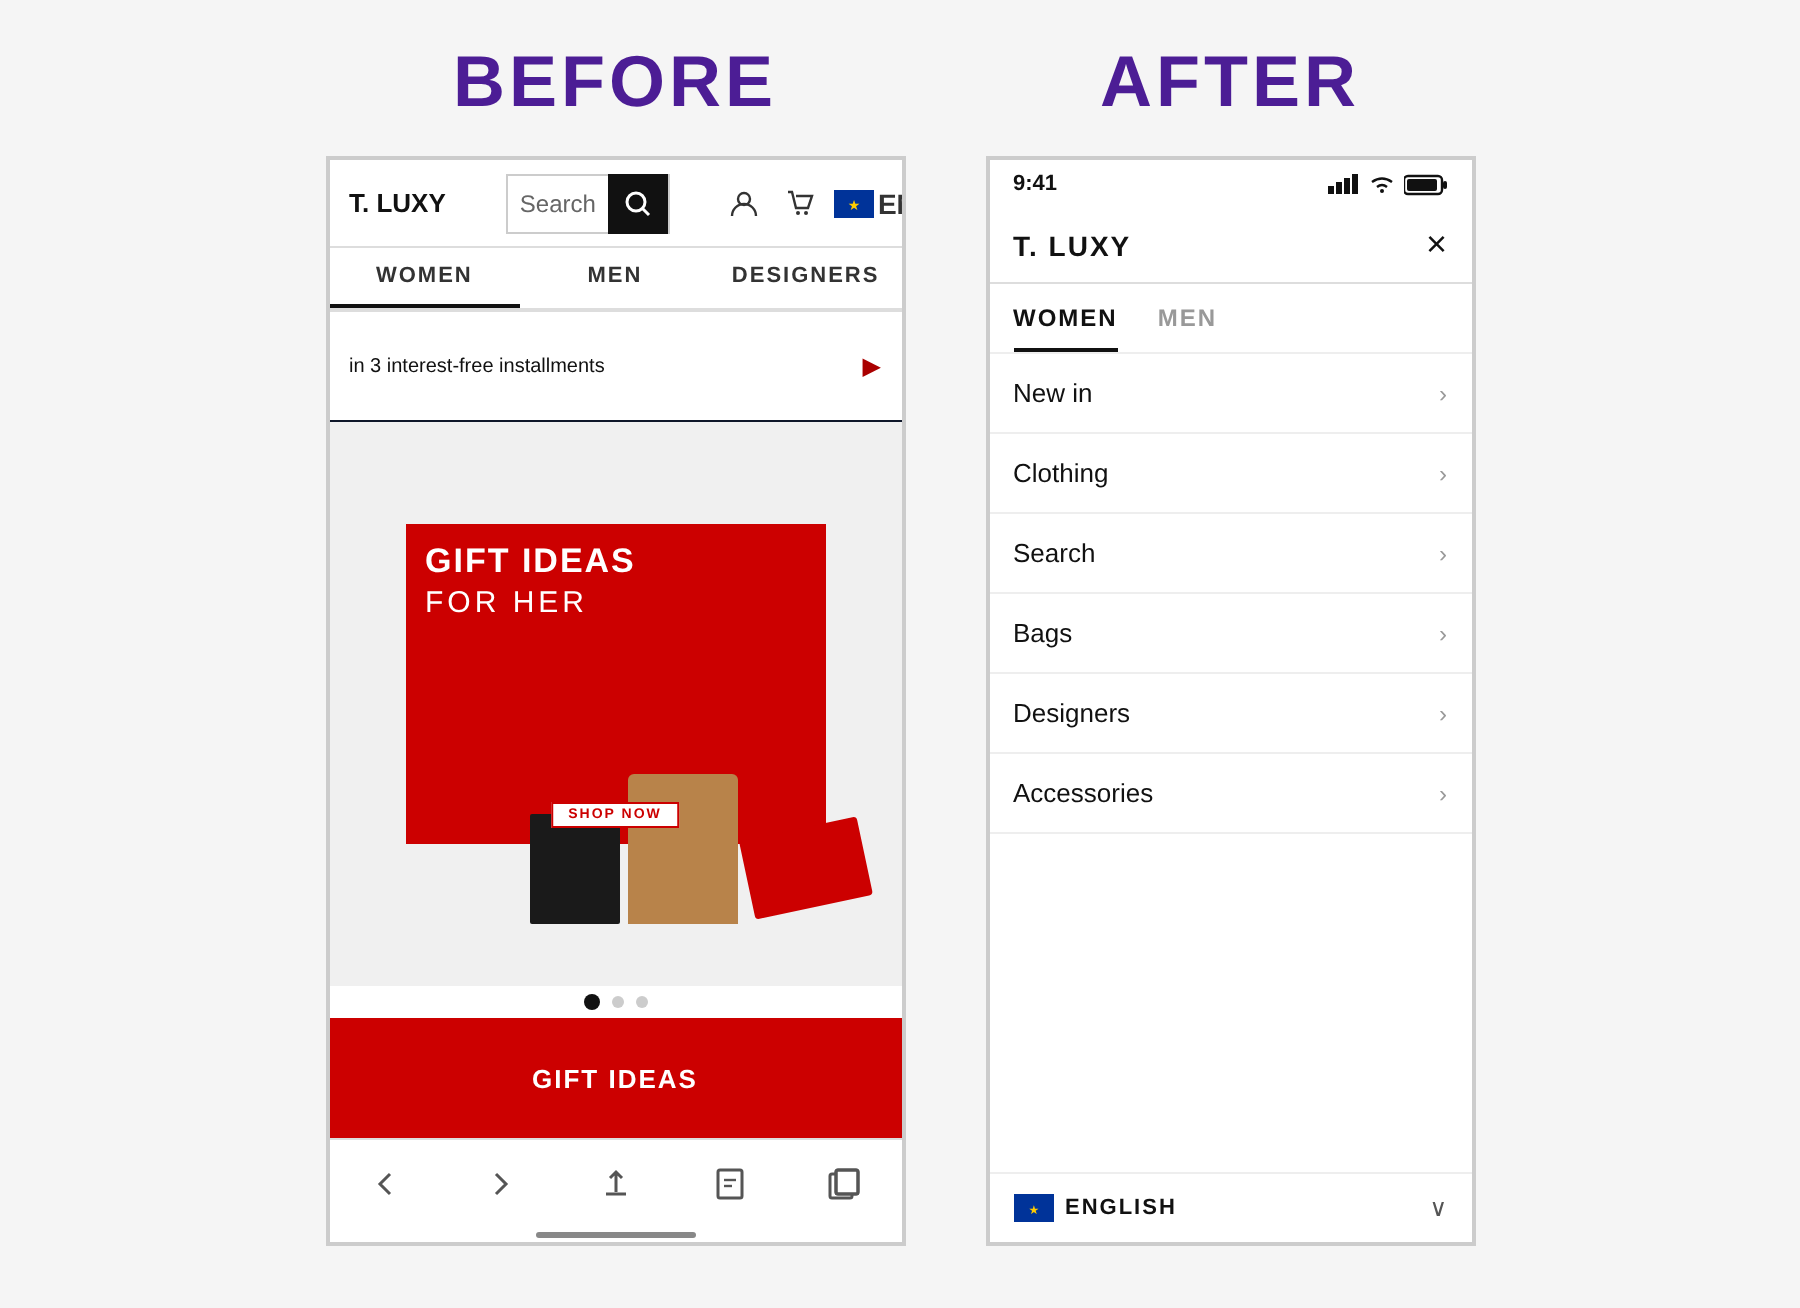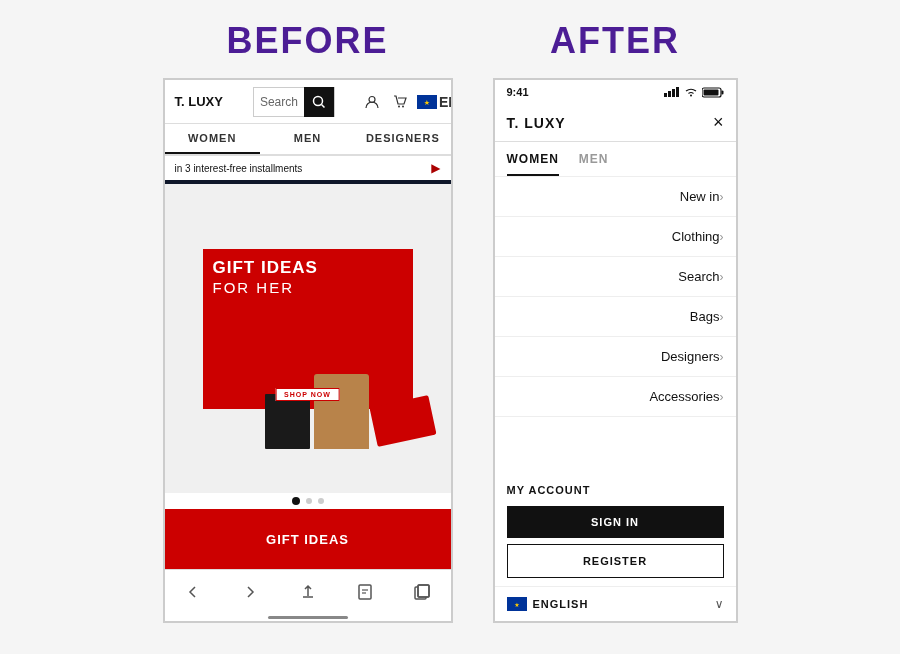--- a/index.html
+++ b/index.html
@@ -136,25 +136,25 @@
       border-bottom: 2px solid transparent;
     }
 
     .before-nav-item.active {
       border-bottom: 2px solid #111;
     }
 
     
     .before-banner-strip {
       background: #fff;
-      border-bottom: 4px solid #0f172a;
+      border-bottom: 1px solid #0f172a;
       display: flex;
       align-items: center;
       justify-content: space-between;
-      padding: 5px 10px;
+      padding: 20px 10px;
     }
 
     .before-banner-text {
       font-size: 10px;
       color: #111;
     }
 
     .before-banner-arrow {
       font-size: 12px;
       color: #a00;
@@ -315,21 +315,21 @@
     }
 
     
     .after-menu {
       flex: 1;
       overflow: hidden;
     }
 
     .after-menu-item {
       display: flex;
-      justify-content: flex-end;
+      justify-content: space-between;
       align-items: center;
       padding: 12px 12px;
       border-bottom: 1px solid #eee;
     }
 
     .after-menu-label {
       font-size: 13px;
       color: #111;
     }
 
@@ -601,25 +601,20 @@
         <div class="after-menu-item">
           <span class="after-menu-label">Designers</span>
           <span class="after-menu-chevron">›</span>
         </div>
         <div class="after-menu-item">
           <span class="after-menu-label">Accessories</span>
           <span class="after-menu-chevron">›</span>
         </div>
       </div>
 
-      <div class="after-account-section">
-        <div class="after-account-title">MY ACCOUNT</div>
-        <button class="after-sign-in-btn">SIGN IN</button>
-        <button class="after-register-btn">REGISTER</button>
-      </div>
 
       <div class="after-language">
         <div class="after-language-left">
           <svg class="eu-flag" viewBox="0 0 20 14">
             <rect width="20" height="14" fill="#003399"></rect>
             <g fill="#FFCC00">
               <text x="10" y="10" text-anchor="middle" font-size="6">★</text>
             </g>
           </svg>
           <span class="after-language-text">ENGLISH</span>

